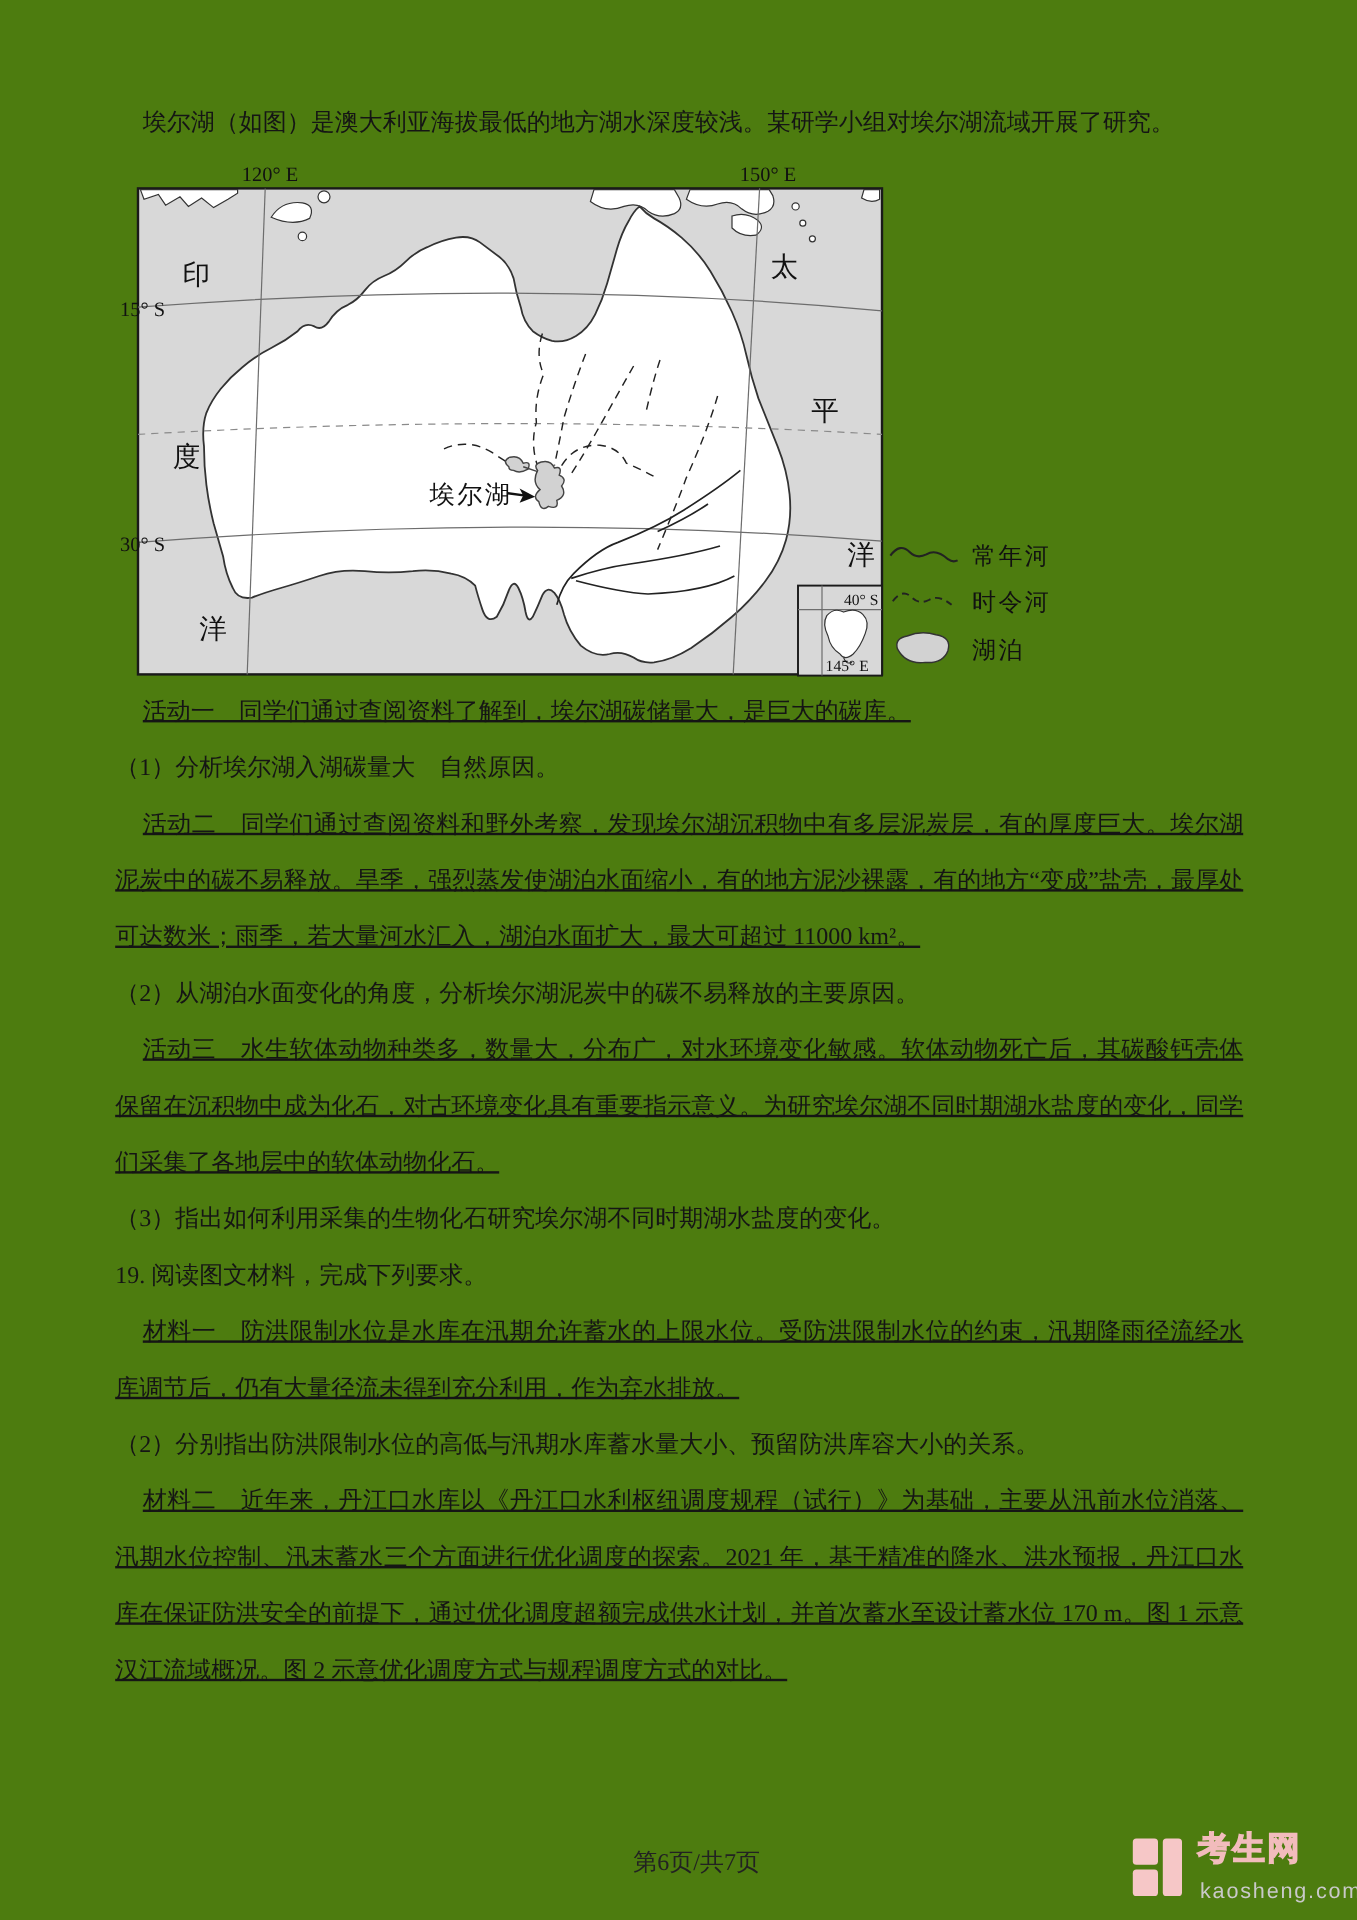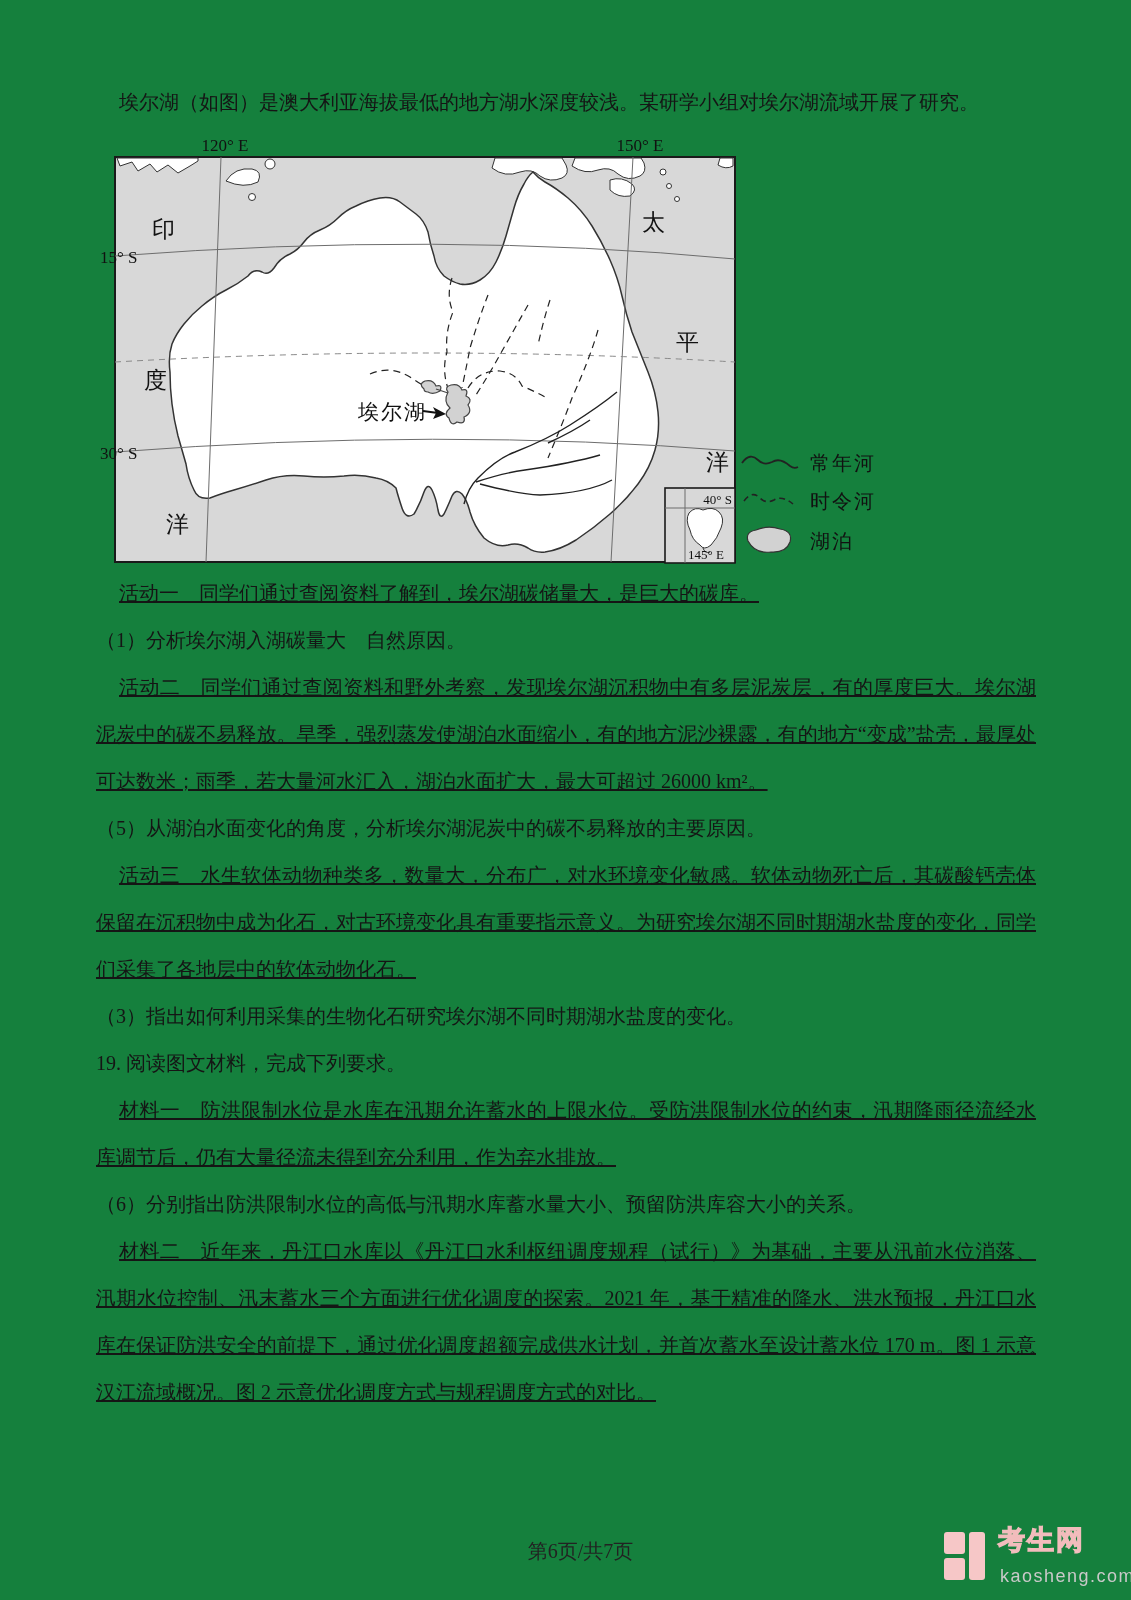--- a/index.html
+++ b/index.html
@@ -1,17 +1,17 @@
 <!DOCTYPE html>
 <html><head>
 <meta charset="utf-8">
 <style>
   html,body{margin:0;padding:0;background:#e8e8e8;}
   .page{
-    position:relative;width:1131px;height:1600px;background:#15803d;
+    position:relative;width:1131px;height:1600px;background:#4d7c0f;
     font-family:"Liberation Serif","DejaVu Serif",serif;color:#151515;
     margin:0 auto;overflow:hidden;
   }
   .intro{
     position:absolute;left:96px;top:82px;width:940px;
     font-size:20px;line-height:40px;text-indent:1.15em;text-align:justify;margin:0;
   }
   .map-figure{position:absolute;left:90px;top:130px;width:800px;height:445px;}
   .text-block{position:absolute;left:96px;top:570px;width:940px;}
   .text-block p{margin:0;font-size:20px;line-height:47px;text-align:justify;}
@@ -157,27 +157,27 @@
       <g>
         <path d="M748,541 Q745,532 756,530 Q768,525 780,529 Q793,531 790,542 Q786,553 771,552 Q755,554 748,541 Z" fill="#d2d2d2" stroke="#333" stroke-width="1.2"></path>
         <text class="lgd" x="810" y="548">湖泊</text>
       </g>
     </g>
   </svg>
 
   <div class="text-block">
     <p class="indent">活动一　同学们通过查阅资料了解到，埃尔湖碳储量大，是巨大的碳库。</p>
     <p>（1）分析埃尔湖入湖碳量大　自然原因。</p>
-    <p class="indent">活动二　同学们通过查阅资料和野外考察，发现埃尔湖沉积物中有多层泥炭层，有的厚度巨大。埃尔湖泥炭中的碳不易释放。旱季，强烈蒸发使湖泊水面缩小，有的地方泥沙裸露，有的地方“变成”盐壳，最厚处可达数米；雨季，若大量河水汇入，湖泊水面扩大，最大可超过 26000 km²。</p>
-    <p>（5）从湖泊水面变化的角度，分析埃尔湖泥炭中的碳不易释放的主要原因。</p>
+    <p class="indent">活动二　同学们通过查阅资料和野外考察，发现埃尔湖沉积物中有多层泥炭层，有的厚度巨大。埃尔湖泥炭中的碳不易释放。旱季，强烈蒸发使湖泊水面缩小，有的地方泥沙裸露，有的地方“变成”盐壳，最厚处可达数米；雨季，若大量河水汇入，湖泊水面扩大，最大可超过 11000 km²。</p>
+    <p>（2）从湖泊水面变化的角度，分析埃尔湖泥炭中的碳不易释放的主要原因。</p>
     <p class="indent">活动三　水生软体动物种类多，数量大，分布广，对水环境变化敏感。软体动物死亡后，其碳酸钙壳体保留在沉积物中成为化石，对古环境变化具有重要指示意义。为研究埃尔湖不同时期湖水盐度的变化，同学们采集了各地层中的软体动物化石。</p>
     <p>（3）指出如何利用采集的生物化石研究埃尔湖不同时期湖水盐度的变化。</p>
     <p>19. 阅读图文材料，完成下列要求。</p>
     <p class="indent">材料一　防洪限制水位是水库在汛期允许蓄水的上限水位。受防洪限制水位的约束，汛期降雨径流经水库调节后，仍有大量径流未得到充分利用，作为弃水排放。</p>
-    <p>（6）分别指出防洪限制水位的高低与汛期水库蓄水量大小、预留防洪库容大小的关系。</p>
+    <p>（2）分别指出防洪限制水位的高低与汛期水库蓄水量大小、预留防洪库容大小的关系。</p>
     <p class="indent">材料二　近年来，丹江口水库以《丹江口水利枢纽调度规程（试行）》为基础，主要从汛前水位消落、汛期水位控制、汛末蓄水三个方面进行优化调度的探索。2021 年，基于精准的降水、洪水预报，丹江口水库在保证防洪安全的前提下，通过优化调度超额完成供水计划，并首次蓄水至设计蓄水位 170 m。图 1 示意汉江流域概况。图 2 示意优化调度方式与规程调度方式的对比。</p>
   </div>
 
   <div class="footer">第6页/共7页</div>
 
   <div class="brand">
     <div class="brand-icon">
       <div class="blk a"></div>
         <div class="blk b"></div>
         <div class="blk c"></div>

